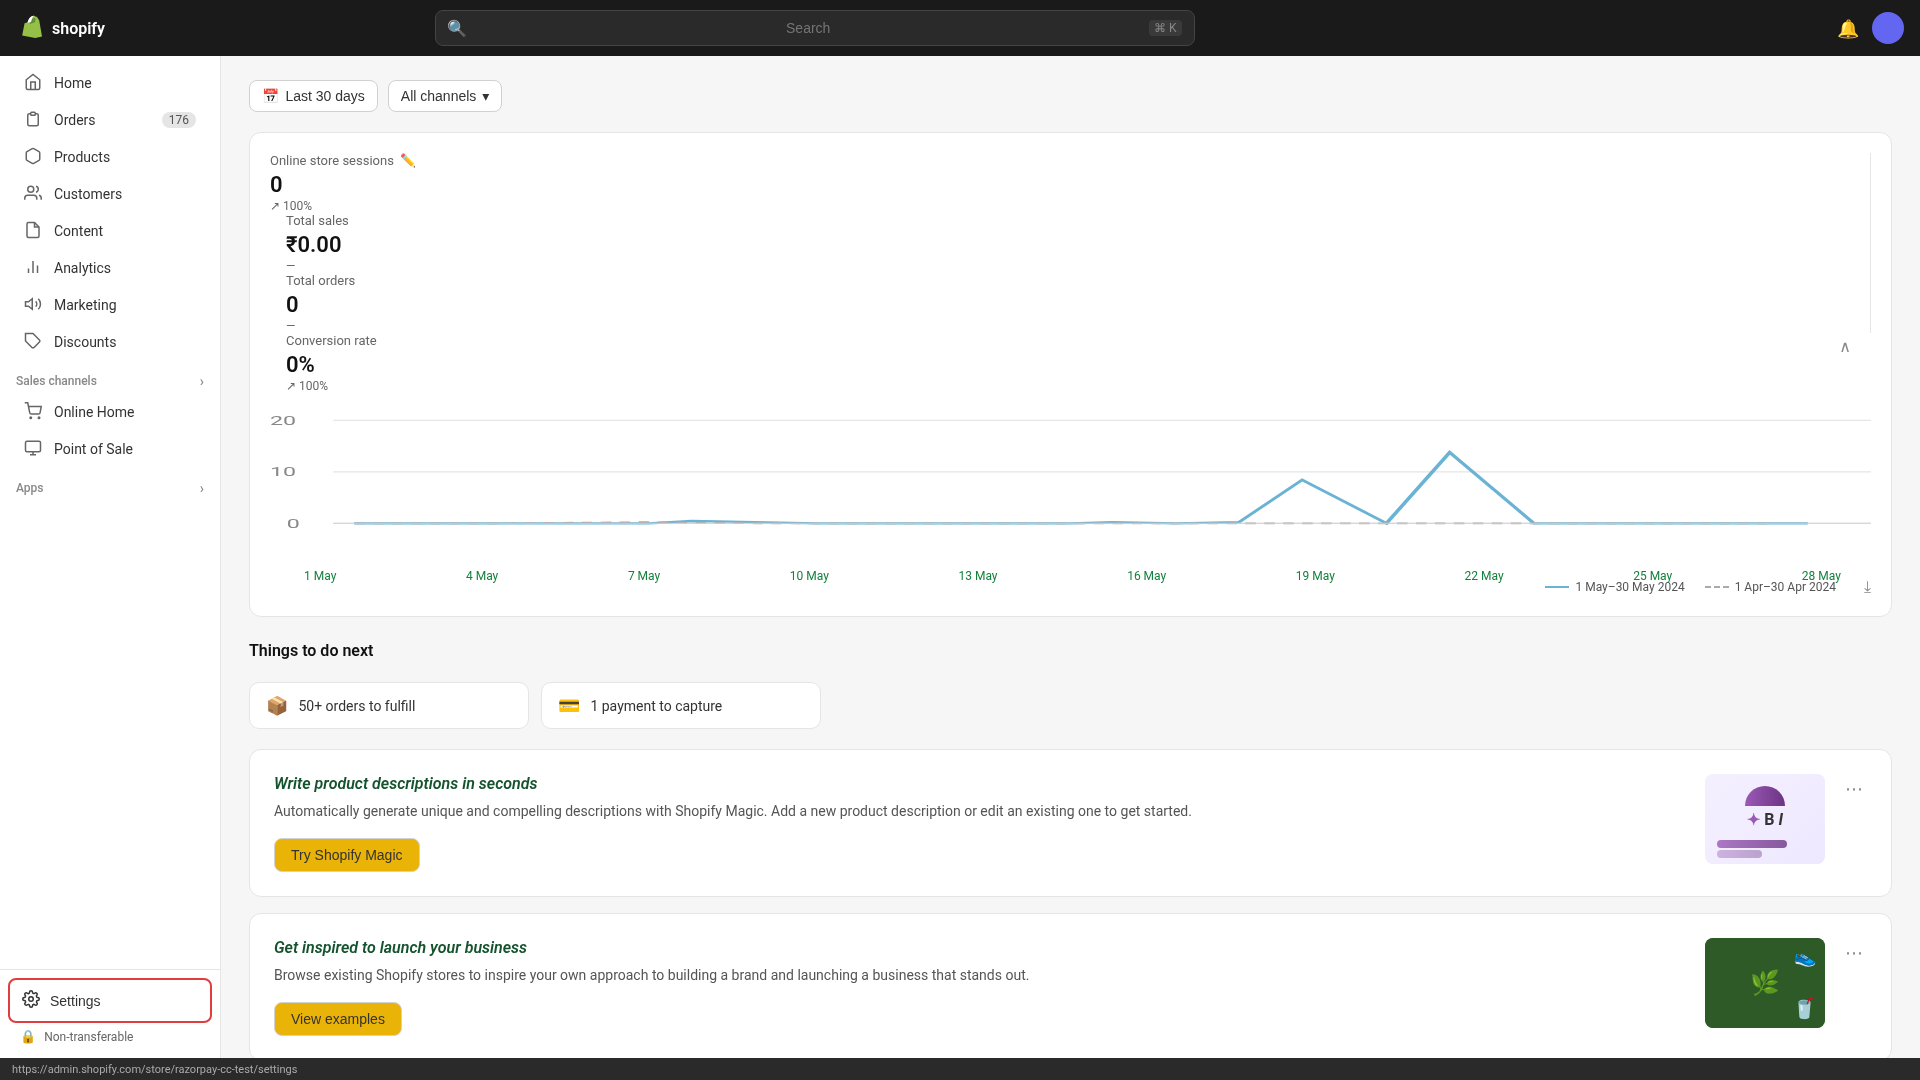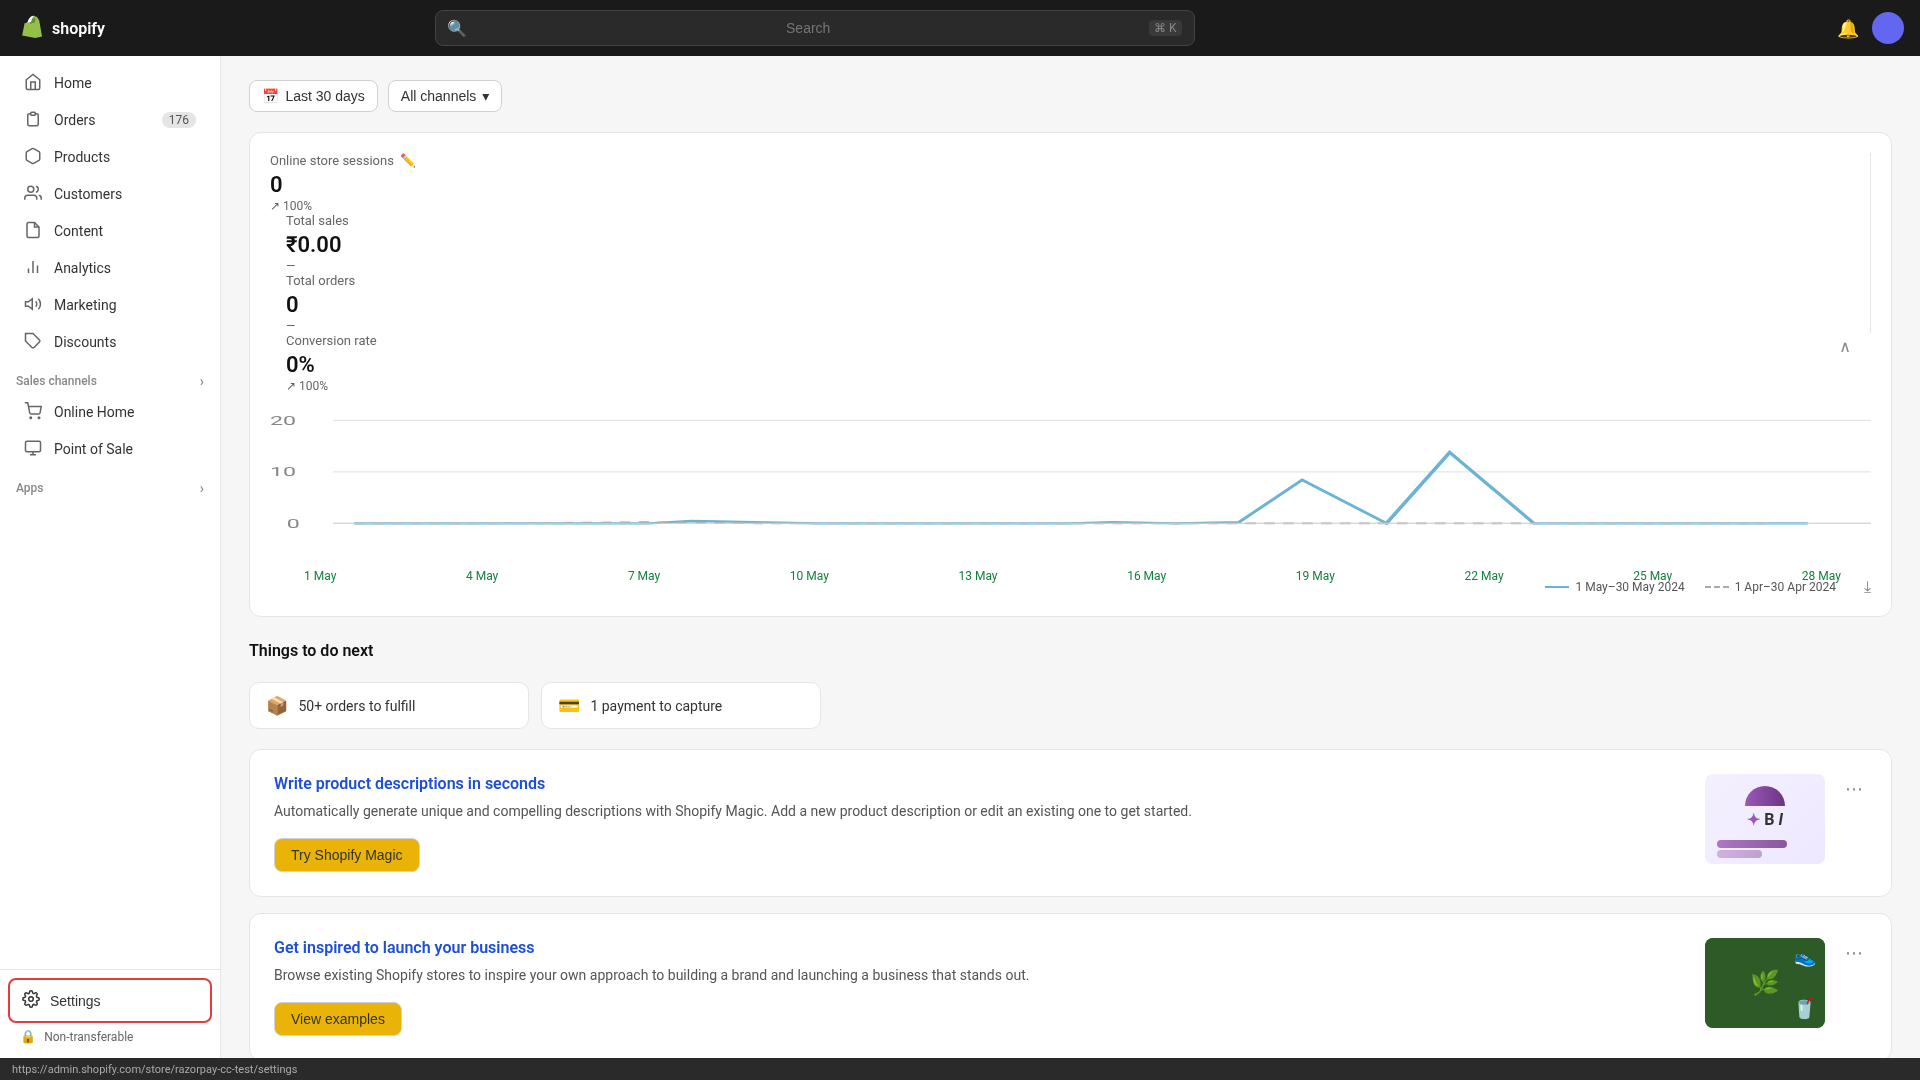--- a/index.html
+++ b/index.html
@@ -98,21 +98,21 @@
       background: #fff; border: 1px solid #e5e5e5; border-radius: 10px;
       font-size: 14px; color: #333; cursor: pointer; flex: 1; max-width: 280px;
     }
 
     
     .feature-card {
       background: #fff; border: 1px solid #e5e5e5; border-radius: 12px;
       padding: 24px; margin-bottom: 16px; display: flex; align-items: flex-start; gap: 16px;
     }
     .feature-card-content { flex: 1; }
-    .feature-card-title { font-size: 16px; font-weight: 600; color: #1d4ed8; margin-bottom: 8px; }
+    .feature-card-title { font-size: 16px; font-weight: 600; color: #14532d; margin-bottom: 8px; font-style: italic; }
     .feature-card-desc { font-size: 14px; color: #555; line-height: 1.5; margin-bottom: 16px; }
     .btn-outline {
       display: inline-flex; align-items: center; padding: 8px 16px;
       border: 1px solid #d1d1d1; border-radius: 8px; font-size: 14px;
       background: #eab308; color: #333; cursor: pointer;
     }
     .card-menu-btn { background: none; border: none; cursor: pointer; color: #888; font-size: 18px; padding: 4px; margin-left: auto; align-self: flex-start; }
 
     
     .magic-illustration {

